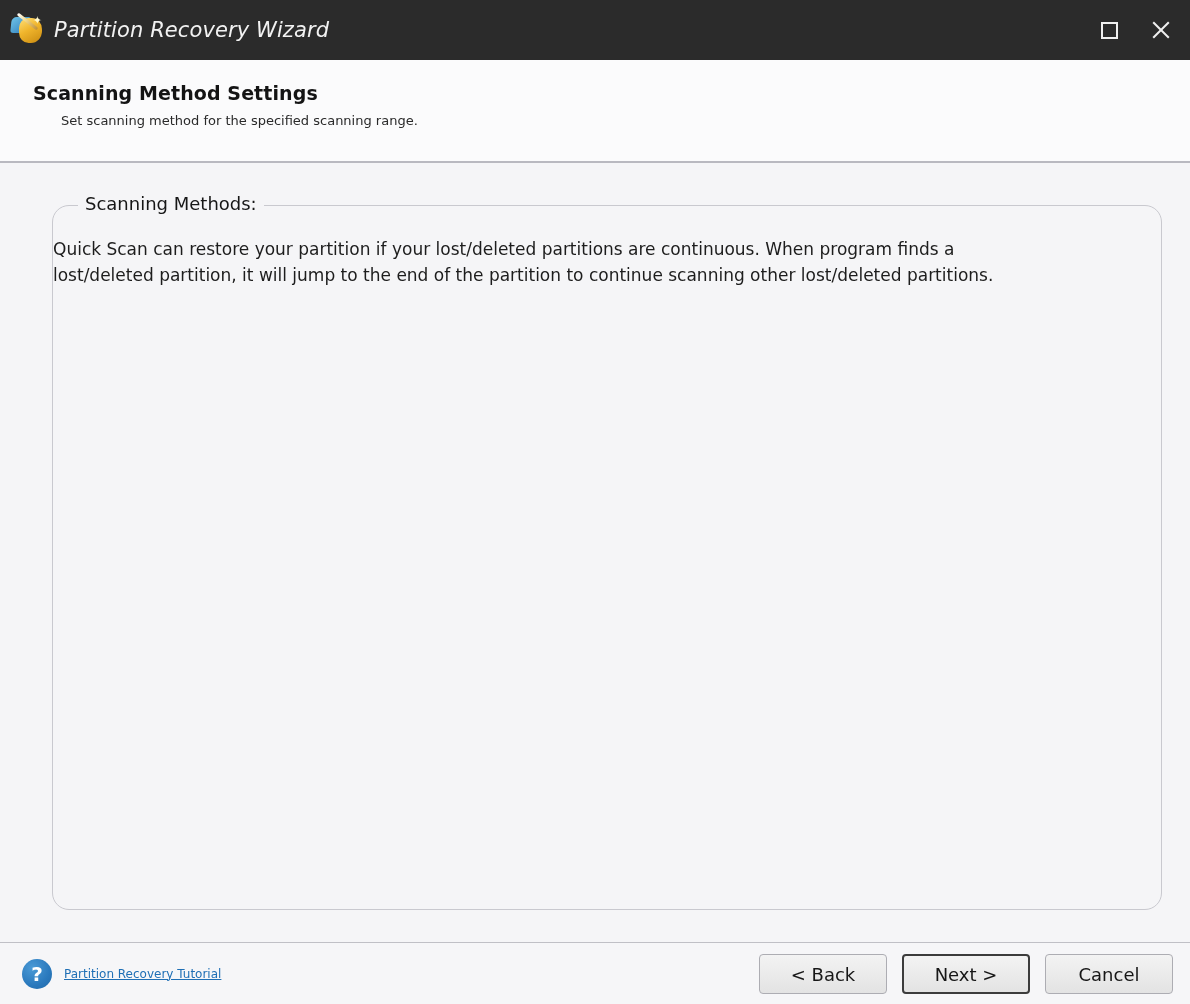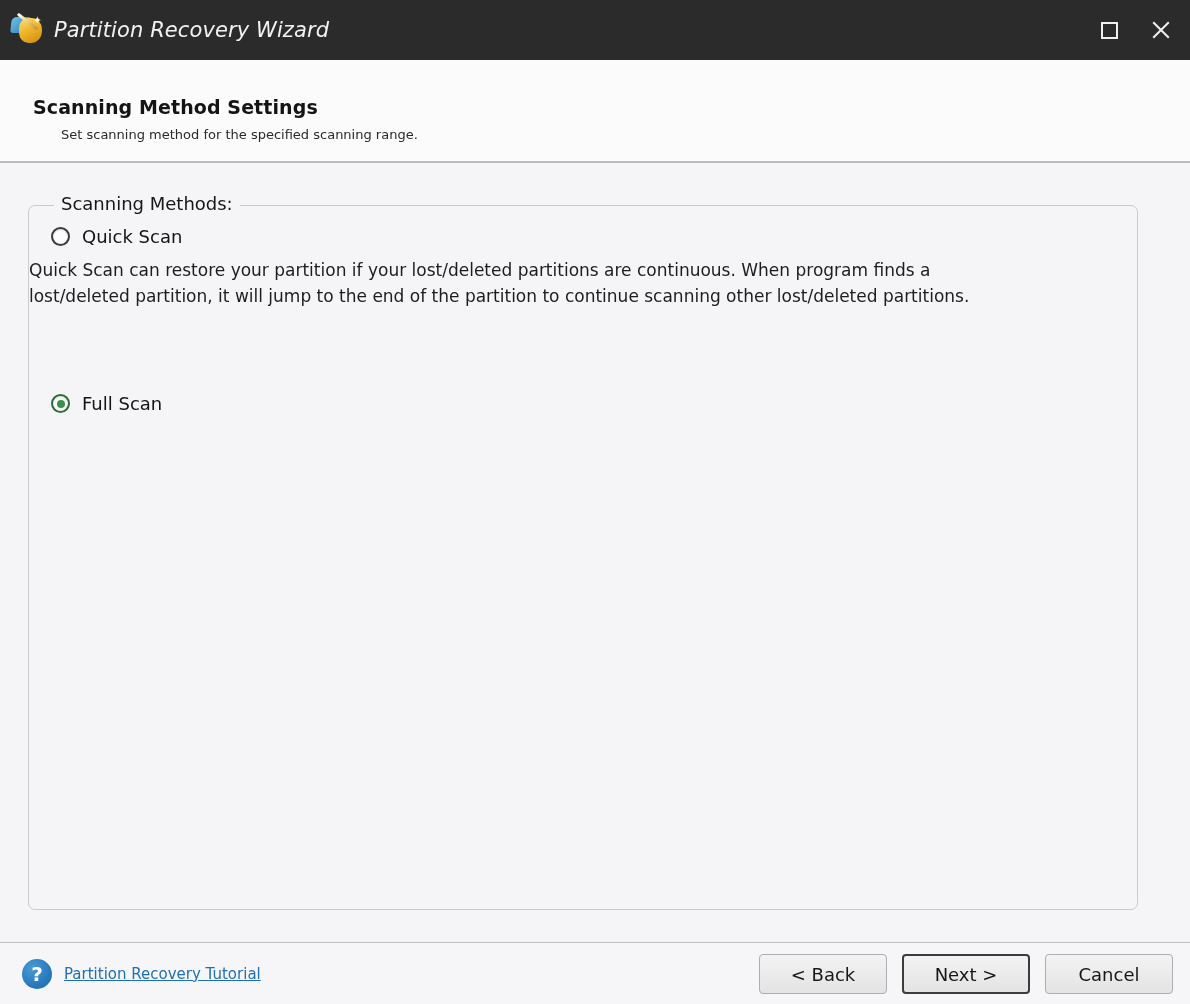--- a/index.html
+++ b/index.html
@@ -114,21 +114,21 @@
     width: 22px; height: 2px;
     background: #f0f0f0;
   }
   .close-glyph::before { transform: rotate(45deg); }
   .close-glyph::after  { transform: rotate(-45deg); }
 
   
   .header {
     background: #fbfbfc;
     flex: 0 0 103px;
-    padding: 36px 0 0 33px;
+    padding: 22px 0 0 33px;
     border-bottom: 2px solid #b9b9c0;
     position: relative;
   }
   .header-title {
     font-size: 19px;
     font-weight: bold;
     color: #141414;
     letter-spacing: .1px;
   }
   .header-sub {
@@ -141,26 +141,26 @@
   
   .body-area {
     flex: 1 1 auto;
     background: #f5f5f7;
     position: relative;
     padding: 0;
   }
 
   .groupbox {
     position: absolute;
-    left: 28px;
+    left: 52px;
     top: 42px;
     width: 1110px;
     height: 705px;
     border: 1px solid #c9c9cf;
-    border-radius: 7px;
+    border-radius: 17px;
     background: #f5f5f7;
   }
   .groupbox-legend {
     position: absolute;
     top: -13px;
     left: 25px;
     background: #f5f5f7;
     padding: 0 7px;
     font-size: 18px;
     color: #171717;
@@ -236,21 +236,21 @@
     color: #ffffff;
     font-size: 20px;
     font-weight: bold;
     display: flex;
     align-items: center;
     justify-content: center;
     line-height: 1;
     flex: 0 0 30px;
   }
   .help-link {
-    font-size: 15px;
+    font-size: 12px;
     color: #1f6fb5;
     text-decoration: underline;
     white-space: nowrap;
   }
 
   .btn-row {
     position: absolute;
     right: 17px;
     top: 0;
     height: 62px;
@@ -305,32 +305,24 @@
   <div class="header">
     <div class="header-title">Scanning Method Settings</div>
     <div class="header-sub">Set scanning method for the specified scanning range.</div>
   </div>
 
   <div class="body-area">
     <div class="groupbox">
       <div class="groupbox-legend">Scanning Methods:</div>
 
       <div class="option" style="top:20px;">
-        <div class="option-row">
-          <div class="radio"></div>
-          <div class="option-label">Quick Scan</div>
-        </div>
         <div class="option-desc">Quick Scan can restore your partition if your lost/deleted partitions are continuous. When program finds a lost/deleted partition, it will jump to the end of the partition to continue scanning other lost/deleted partitions.</div>
       </div>
 
       <div class="option" style="top:187px;">
-        <div class="option-row">
-          <div class="radio checked"></div>
-          <div class="option-label">Full Scan</div>
-        </div>
       </div>
     </div>
   </div>
 
   <div class="footer">
     <div class="help-link-wrap">
       <div class="help-icon">?</div>
       <div class="help-link">Partition Recovery Tutorial</div>
     </div>
 

